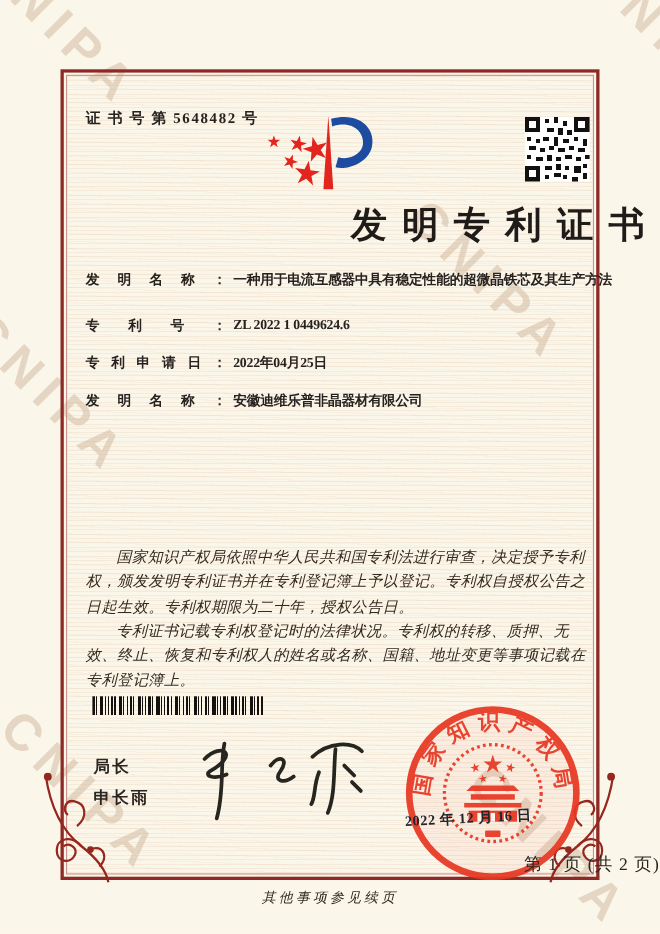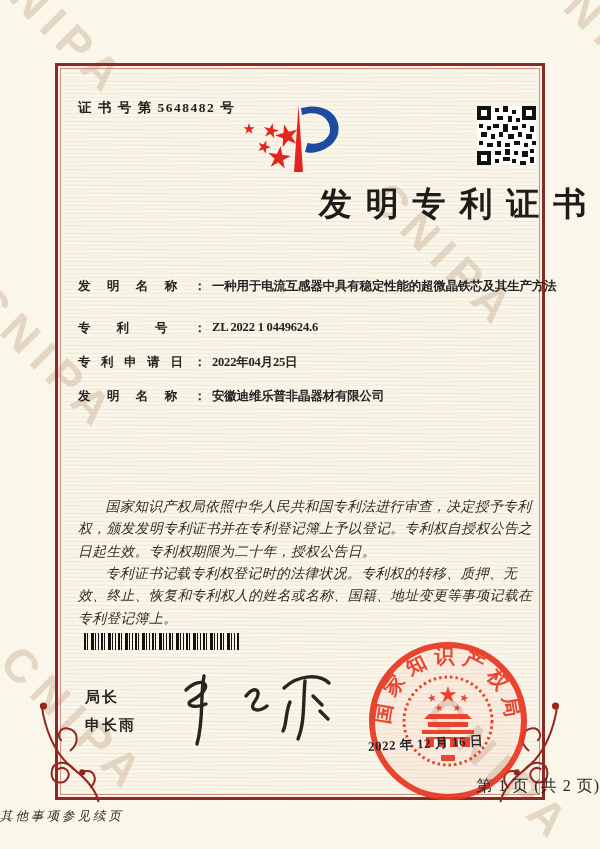--- a/index.html
+++ b/index.html
@@ -39,21 +39,21 @@
     font-size:13.5px;font-weight:700;letter-spacing:1.5px;
   }
   .logo{position:absolute;left:235px;top:96px;width:130px;height:84px;}
   .qr{position:absolute;left:477px;top:106px;width:59px;height:59px;}
   .title{
     position:absolute;left:0;right:0;top:182px;text-align:right;
     font-size:33px;font-weight:700;letter-spacing:0.42em;padding-left:0.42em;
     color:#1f1b19;
   }
   
-  .fields{position:absolute;left:78px;top:246px;width:458px;font-size:12.5px;margin-top:32px;}
+  .fields{position:absolute;left:78px;top:246px;width:458px;font-size:12.5px;}
   .f-row{position:relative;margin-bottom:17px;white-space:nowrap;}
   .f-row.first{margin-bottom:25px;}
   .f-label{
     display:inline-block;width:128px;font-weight:700;
     text-align:justify;text-align-last:justify;vertical-align:top;
   }
   .f-value{font-weight:700;letter-spacing:-0.2px;margin-left:6px;}
   .grant-no{position:absolute;left:224px;top:0;white-space:nowrap;}
   
   .paras{
@@ -84,21 +84,21 @@
     position:absolute;left:368px;top:734px;width:150px;
     font-size:13px;font-weight:700;letter-spacing:0.5px;color:#23242e;
     transform:rotate(-3deg);white-space:nowrap;
   }
   
   .page-info{
     position:absolute;left:0;right:0;top:776px;text-align:right;
     font-size:16px;letter-spacing:1px;color:#2b2521;
   }
   .cont-note{
-    position:absolute;left:0;right:0;top:808px;
+    position:absolute;left:0;right:0;top:808px;text-align:center;
     font-size:12.5px;font-style:italic;letter-spacing:3px;color:#33291f;
   }
 </style>
 </head>
 <body>
 
 <span class="wm" style="left:-38px;top:-4px">CNIPA</span>
 <span class="wm" style="left:516px;top:6px">CNIPA</span>
 <span class="wm" style="left:352px;top:228px">CNIPA</span>
 <span class="wm" style="left:-48px;top:330px">CNIPA</span>

